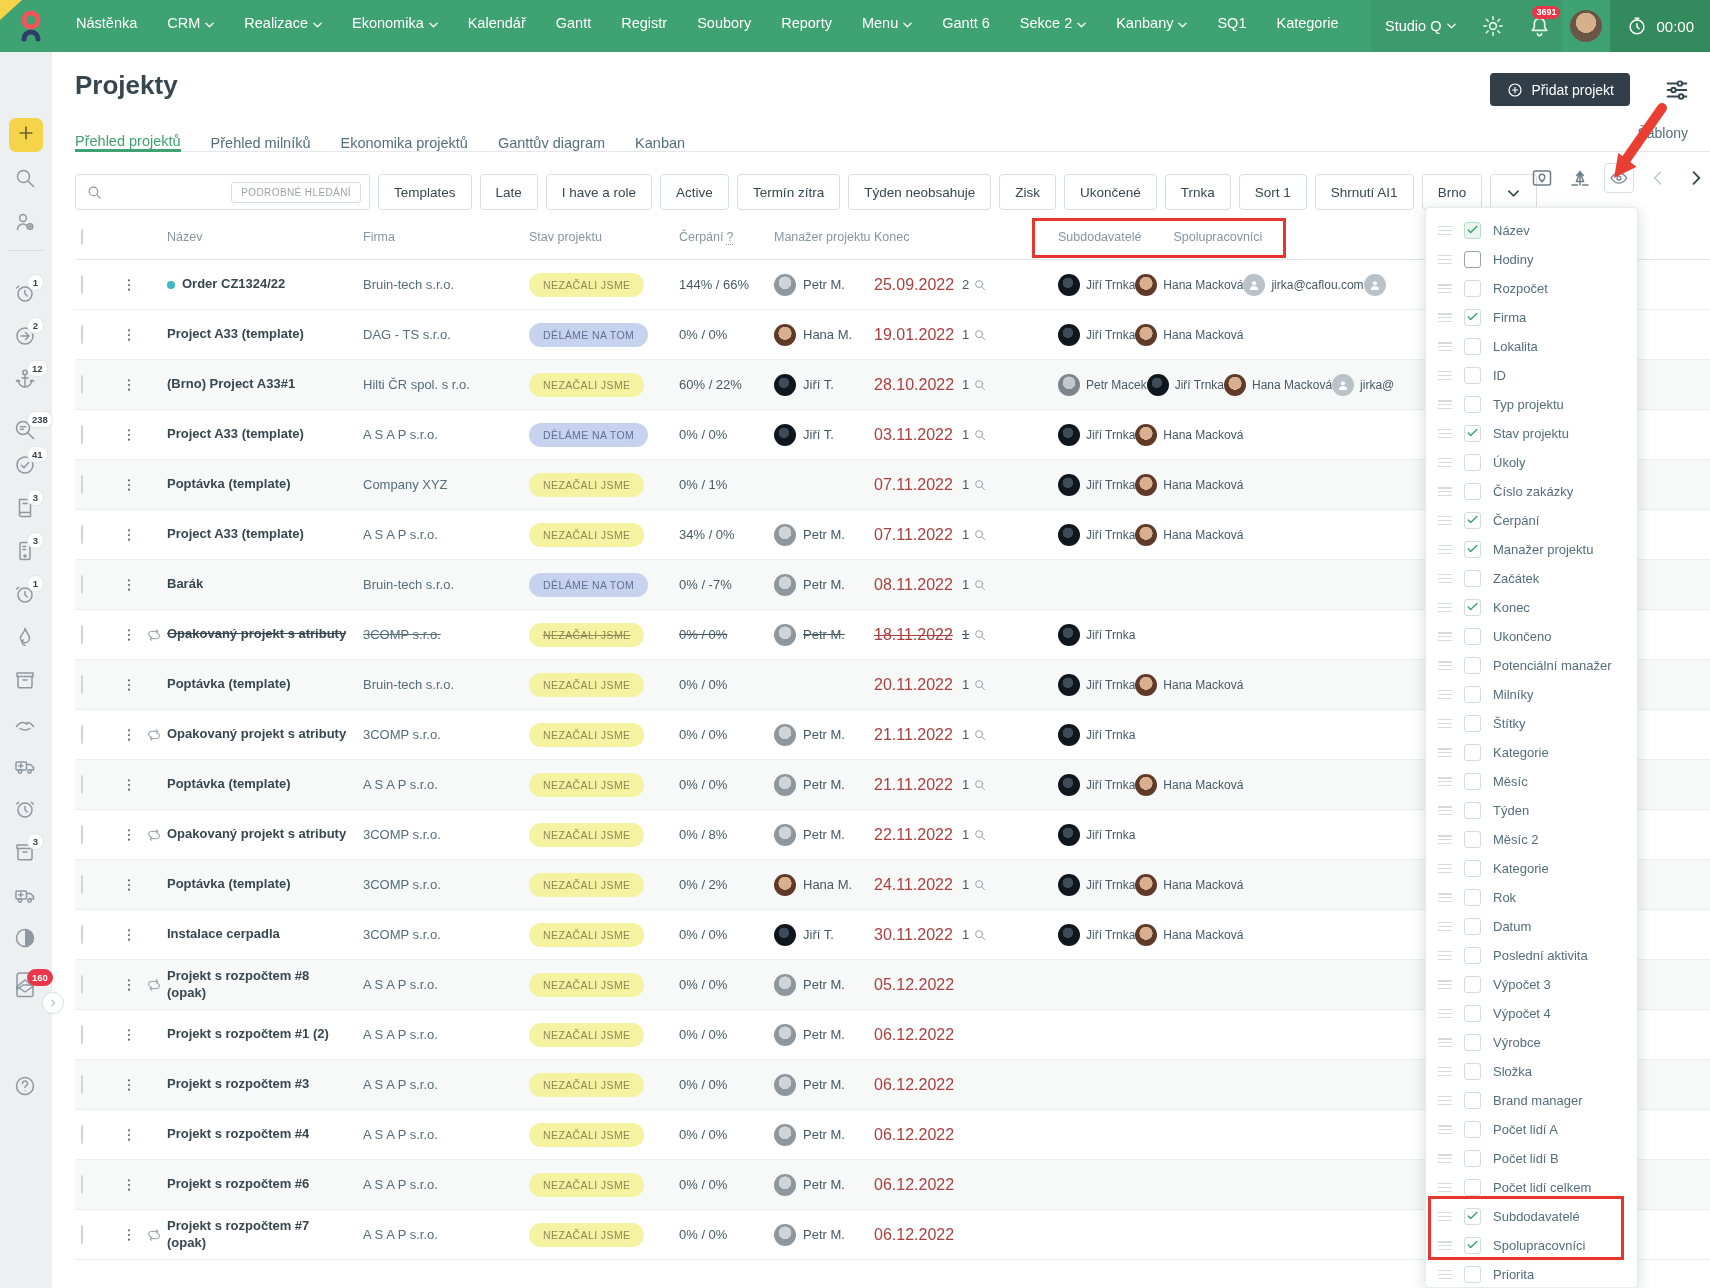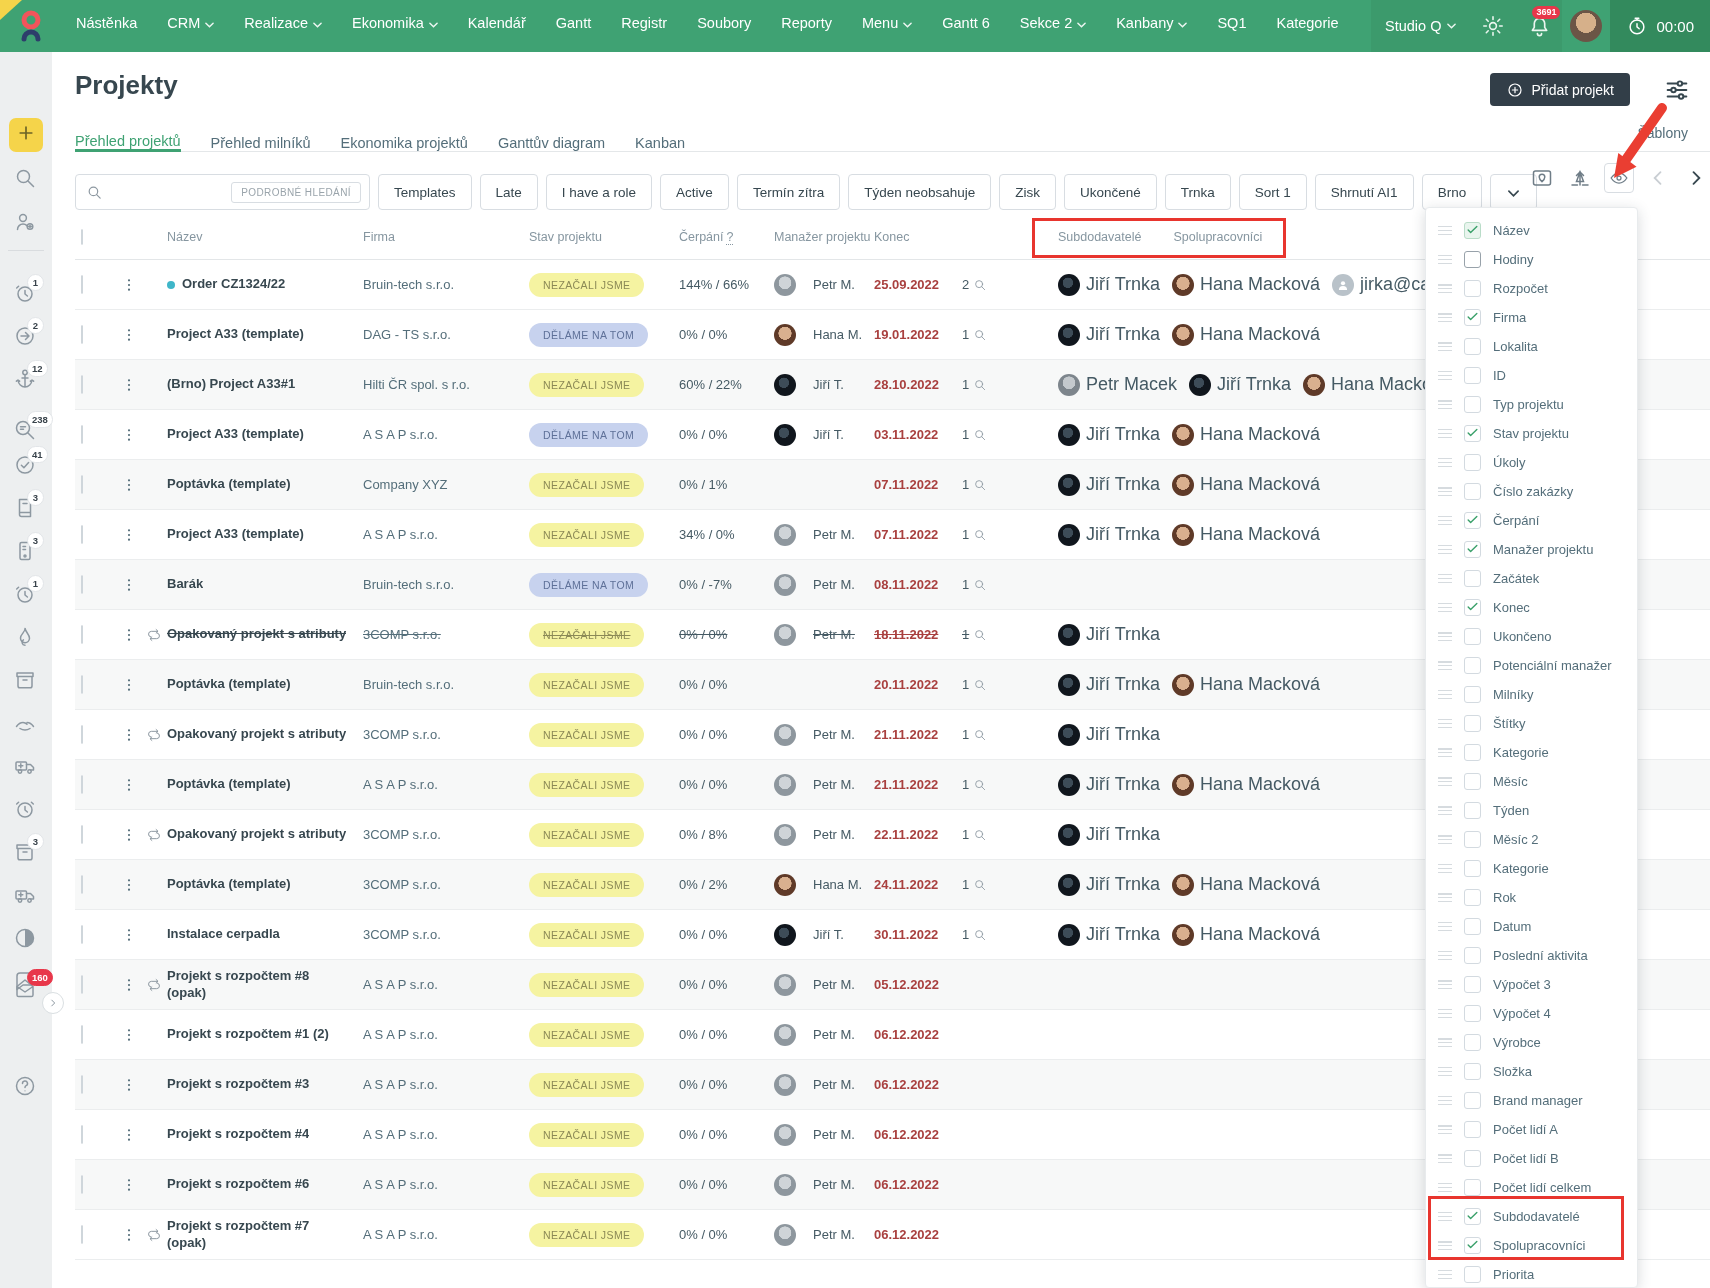--- a/index.html
+++ b/index.html
@@ -78,25 +78,25 @@
   .repeat-ic { color:#8d98a1; display:flex; justify-content:center; }
   .c-name { font-size:13px; font-weight:bold; color:#37474f; line-height:1.25; white-space:nowrap; overflow:hidden; display:flex; align-items:center; gap:7px; }
   .c-name .nm { overflow:hidden; text-overflow:clip; }
   .c-name .nm2 { display:block; font-weight:bold; }
   .dot { width:8px; height:8px; border-radius:50%; background:#3fb6c9; flex:0 0 auto; }
   .c-co { font-size:13px; color:#546e7a; white-space:nowrap; overflow:hidden; }
   .pill { display:inline-block; font-size:10.5px; letter-spacing:.4px; padding:6px 14px; border-radius:12px; white-space:nowrap; }
   .pill.yellow { background:#f5f3a1; color:#8b8956; }
   .pill.blue { background:#c7d2ee; color:#5e7098; }
   .c-cer { font-size:13px; color:#455a64; white-space:nowrap; }
-  .c-mgr { display:flex; align-items:center; gap:17px; font-size:13px; color:#455a64; white-space:nowrap; }
-  .c-date { font-size:13px; font-weight:bold; color:#a9403f; white-space:nowrap; }
+  .c-mgr { display:flex; align-items:center; gap:7px; font-size:13px; color:#455a64; white-space:nowrap; }
+  .c-date { font-size:16px; font-weight:normal; color:#a9403f; white-space:nowrap; }
   .c-count { display:flex; align-items:center; gap:4px; font-size:13px; color:#455a64; }
   .c-count .mag { color:#8d98a1; display:flex; }
-  .c-ppl { display:flex; align-items:center; gap:12px; padding-left:8px; overflow:hidden; font-size:18px; color:#455a64; }
+  .c-ppl { display:flex; align-items:center; gap:0; padding-left:8px; overflow:hidden; font-size:12px; color:#455a64; }
   .pp { display:flex; align-items:center; gap:6px; white-space:nowrap; flex:0 0 auto; }
   .av { width:22px; height:22px; border-radius:50%; flex:0 0 auto; display:flex; align-items:center; justify-content:center; }
   .av.trnka { background:radial-gradient(circle at 45% 40%, #3d4c58 0 28%, #10161d 30%); }
   .av.hana { background:radial-gradient(circle at 50% 42%, #d9b08f 0 38%, #5f3a28 40%); }
   .av.petr { background:radial-gradient(circle at 50% 40%, #cfd4d8 0 36%, #8e979e 38%); }
   .av.macek { background:radial-gradient(circle at 50% 40%, #c4c9cd 0 36%, #7d858c 38%); }
   .av.generic { background:#b9c2c9; }
   .trow.strike .s-text { text-decoration:line-through; }
 
   

